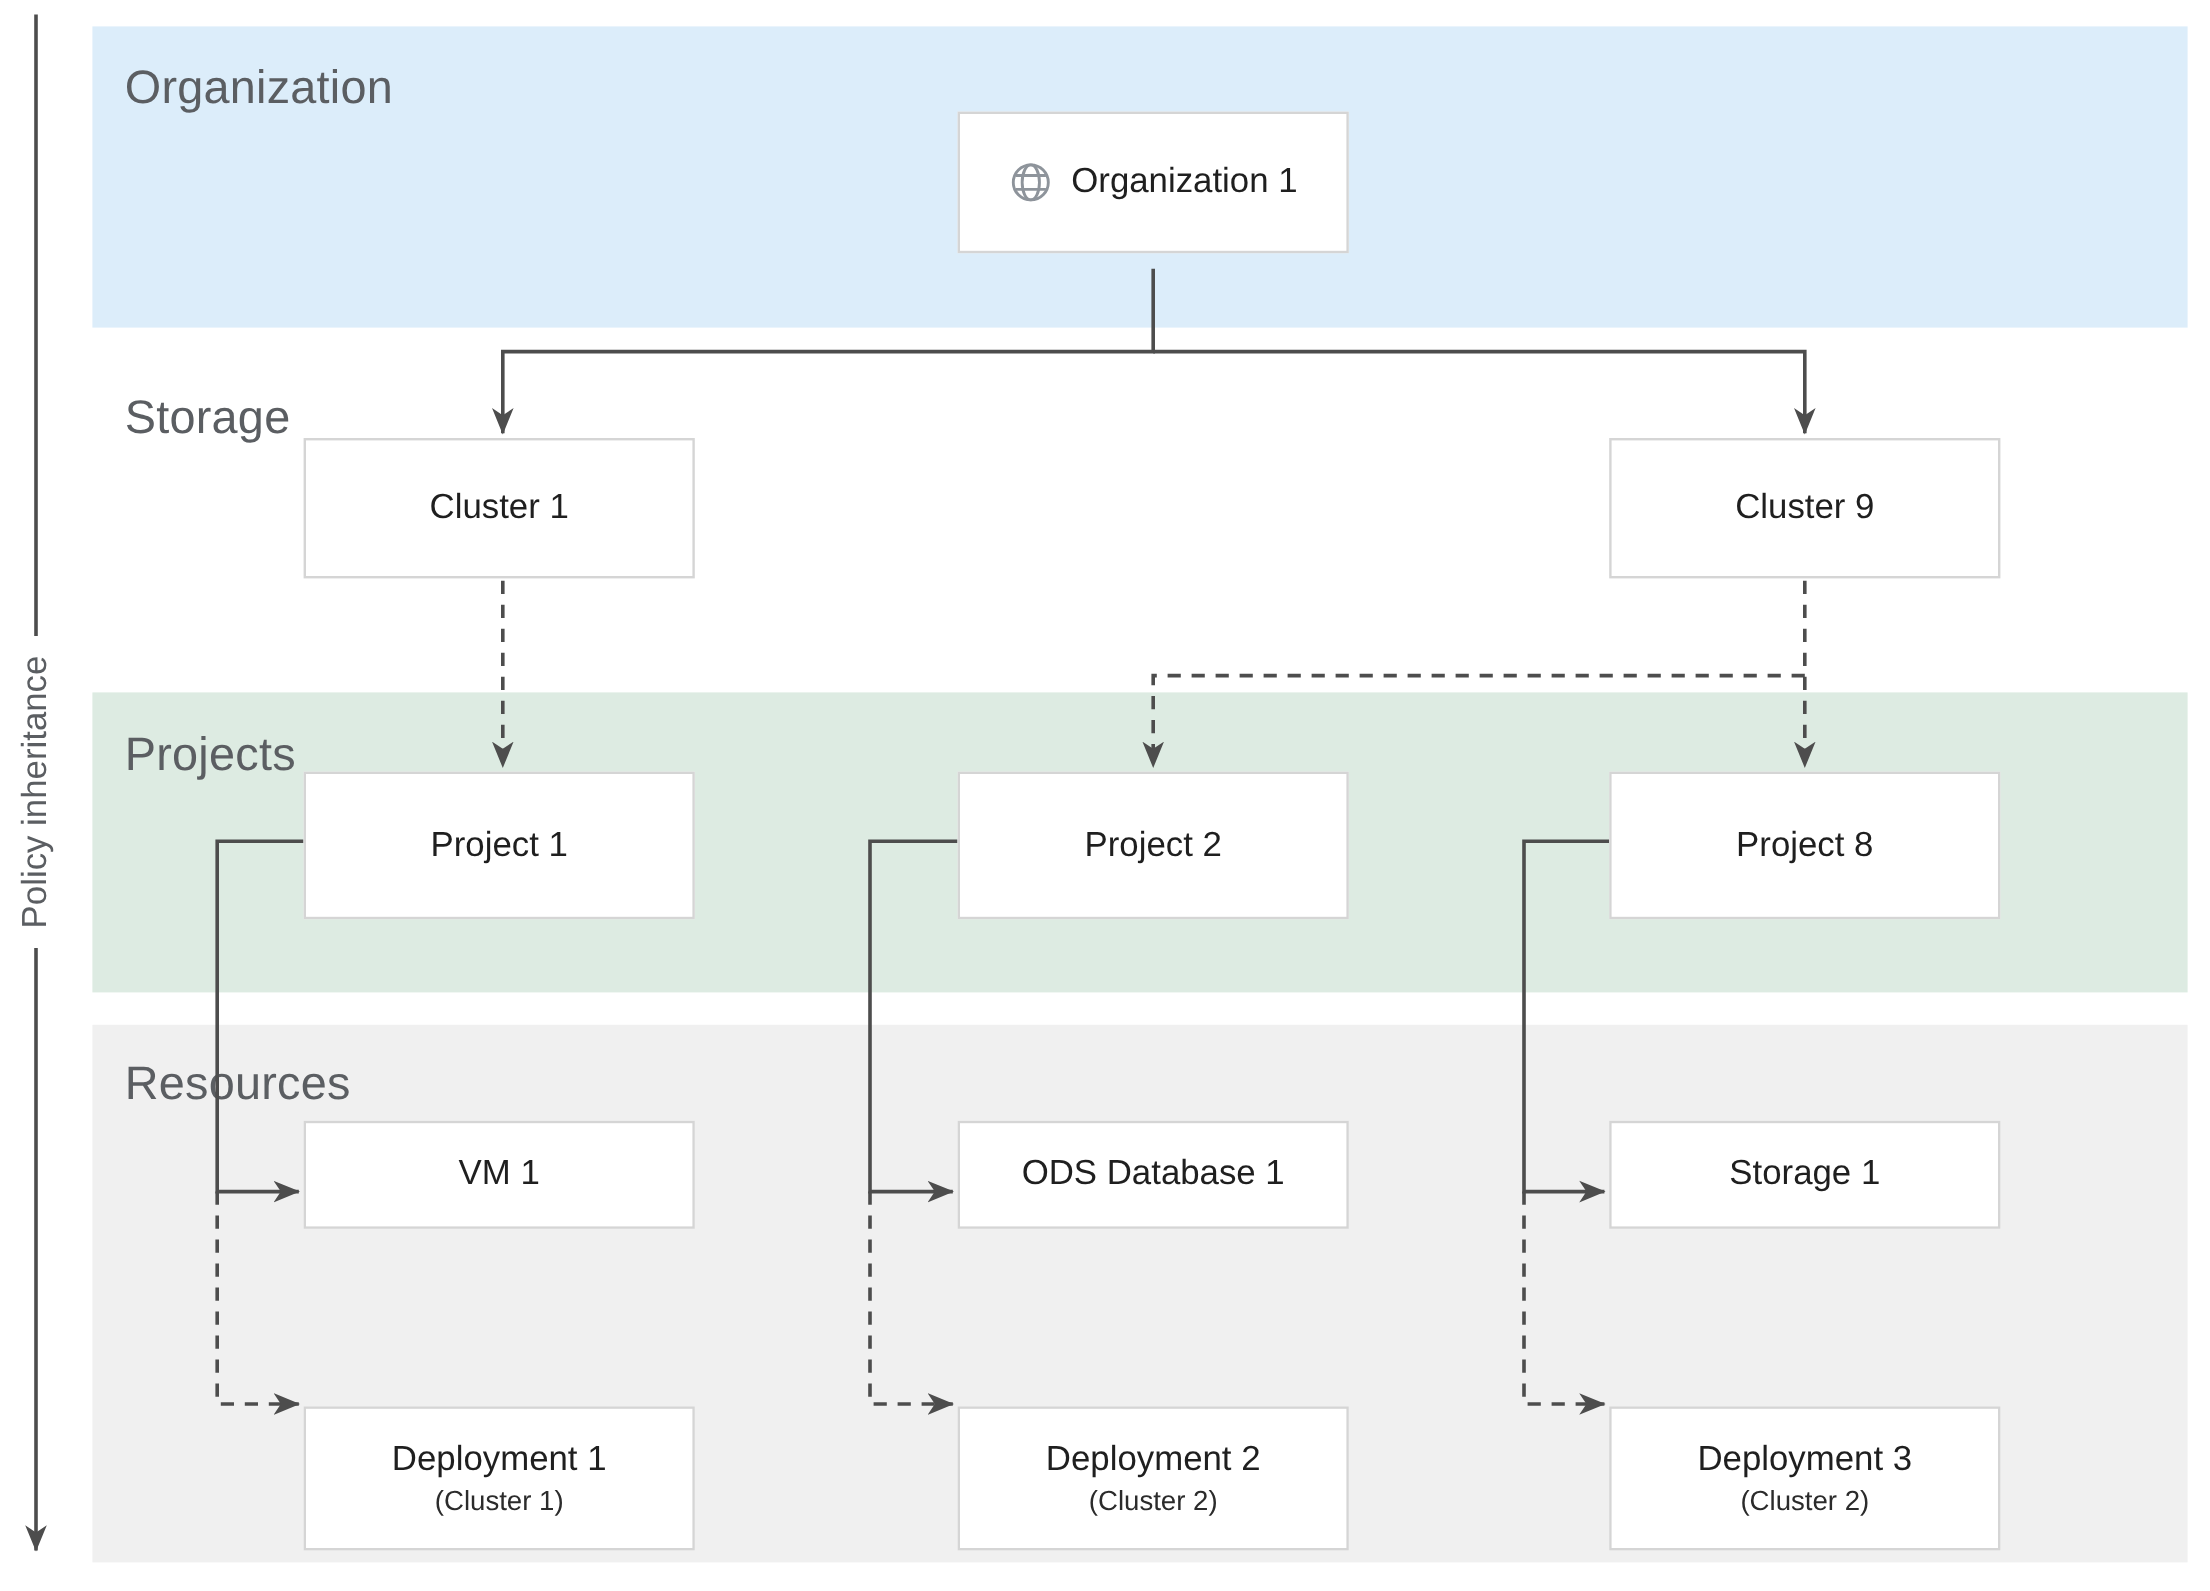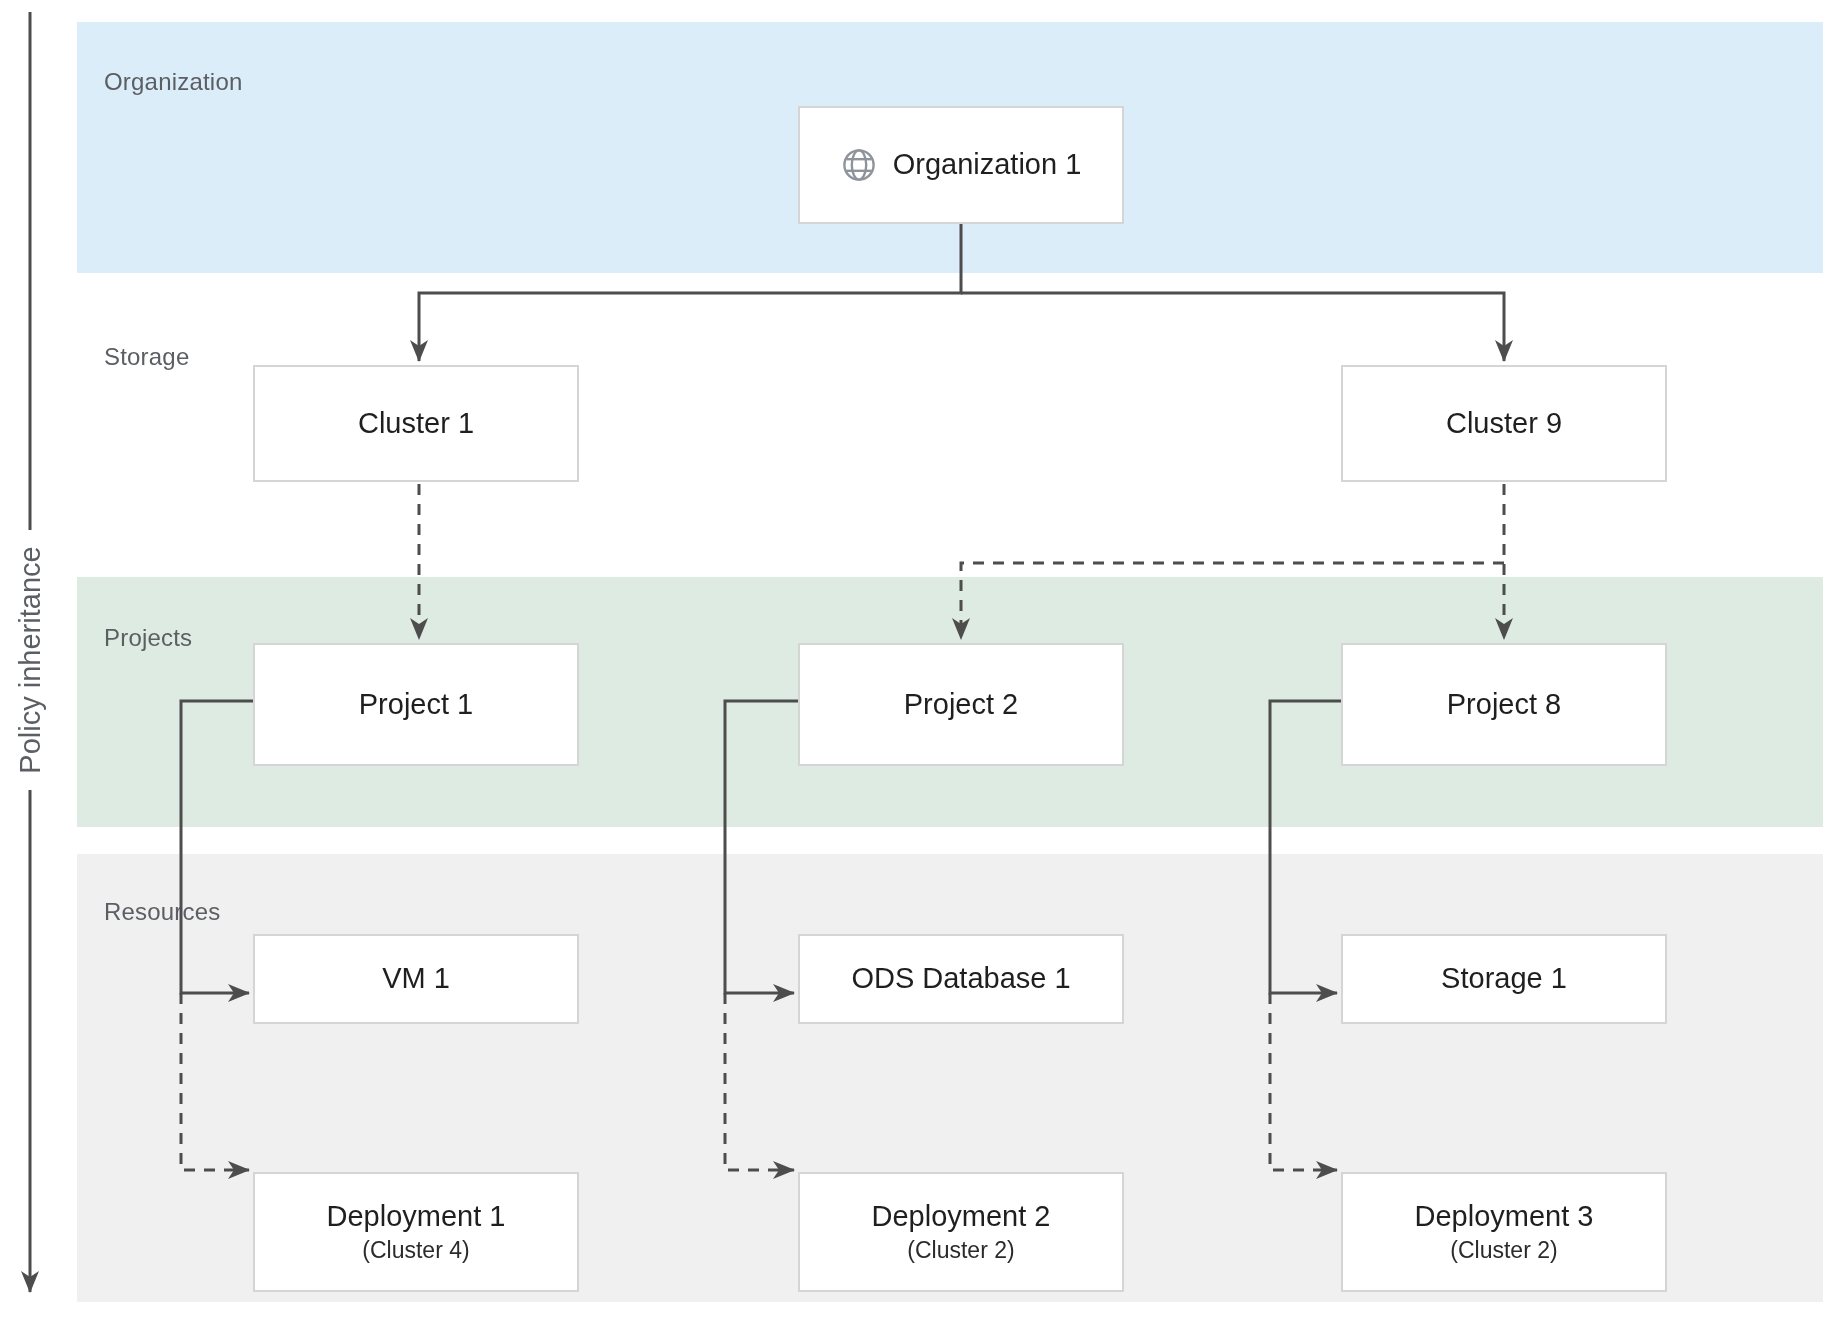--- a/index.html
+++ b/index.html
@@ -5,44 +5,43 @@
   html,body{margin:0;padding:0;background:#ffffff;}
   body{
     width:1842px;height:1326px;position:relative;overflow:hidden;
     font-family:"Liberation Sans","DejaVu Sans",sans-serif;
   }
   .band{position:absolute;left:77px;width:1746px;}
   .band-organization{top:22px;height:251px;background:var(--organization_band,#dcedfa);}
   .band-projects{top:577px;height:250px;background:var(--projects_band,#ddebe2);}
   .band-resources{top:854px;height:448px;background:var(--resources_band,#f0f0f0);}
   .band-label{
-    position:absolute;left:104px;font-size:24px;letter-spacing:.2px;
+    position:absolute;left:104px;font-size:39px;letter-spacing:.2px;
     color:var(--band_label,#5b5e62);
-    margin-top:16px;
   }
   .band-label.org{top:52px;}
   .band-label.clusters{top:327px;}
   .band-label.projects{top:608px;}
   .band-label.resources{top:882px;}
 
   .node{
     position:absolute;width:326px;box-sizing:border-box;
     background:var(--node_bg,#ffffff);
     border:2px solid var(--node_border,#d5d5d5);
     display:flex;flex-direction:column;align-items:center;justify-content:center;
     color:var(--node_text,#1f1f1f);font-size:29px;text-align:center;
   }
   .node .label{line-height:1.15;}
   .node .sublabel{font-size:23px;line-height:1.2;margin-top:4px;color:#2b2b2b;}
   .node .row{display:flex;align-items:center;gap:16px;}
 
   .col1{left:253px;text-align:right;}
   .col2{left:798px;}
   .col3{left:1341px;}
-  .row-org{top:106px;height:118px;}
+  .row-org{top:93px;height:118px;}
   .row-clusters{top:365px;height:117px;}
   .row-projects{top:643px;height:123px;}
   .row-resources{top:934px;height:90px;}
   .row-deployments{top:1172px;height:120px;}
 
   #edges{position:absolute;left:0;top:0;width:1842px;height:1326px;pointer-events:none;}
 
   .policy-label-anchor{position:absolute;left:30px;top:660px;width:0;height:0;}
   .policy-label-anchor span{
     position:absolute;transform:translate(-50%,-50%) rotate(-90deg);
@@ -125,21 +124,21 @@
 </div>
 <div class="node col2 row-resources">
   <span class="label">ODS Database 1</span>
 </div>
 <div class="node col3 row-resources">
   <span class="label">Storage 1</span>
 </div>
 
 <div class="node col1 row-deployments">
   <span class="label">Deployment 1</span>
-  <div class="sublabel">(Cluster 4)</div>
+  <div class="sublabel">(Cluster 1)</div>
 </div>
 <div class="node col2 row-deployments">
   <span class="label">Deployment 2</span>
   <div class="sublabel">(Cluster 2)</div>
 </div>
 <div class="node col3 row-deployments">
   <span class="label">Deployment 3</span>
   <div class="sublabel">(Cluster 2)</div>
 </div>
 

